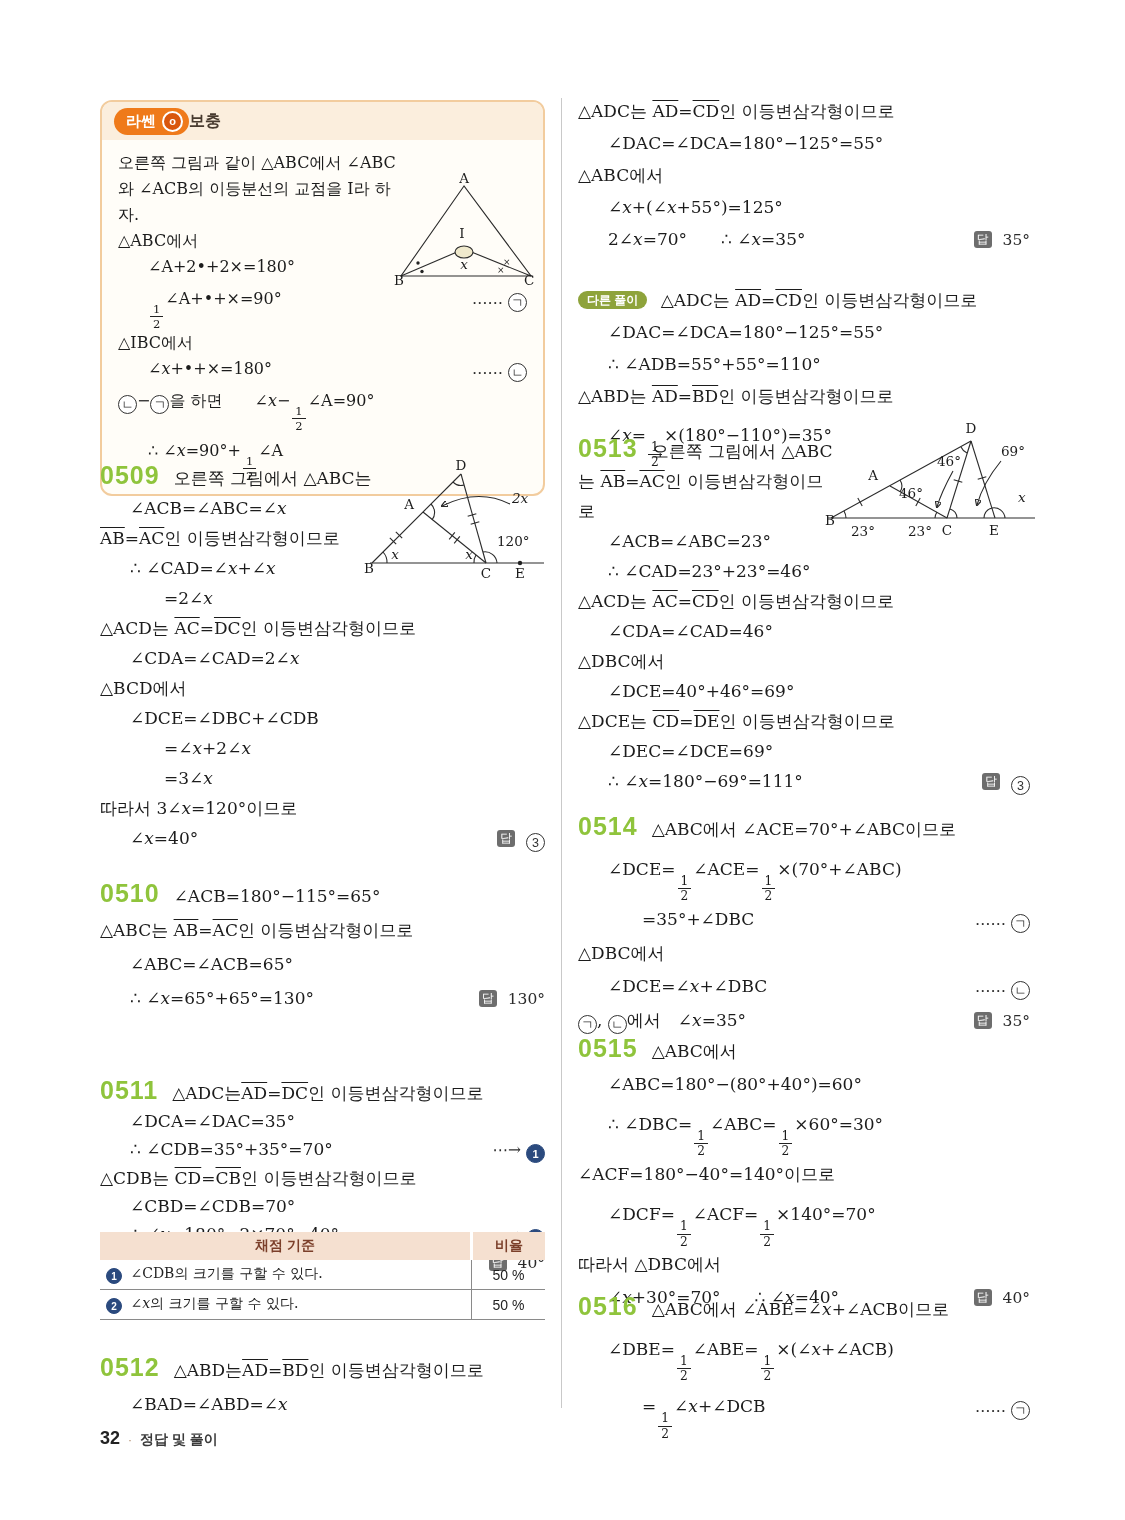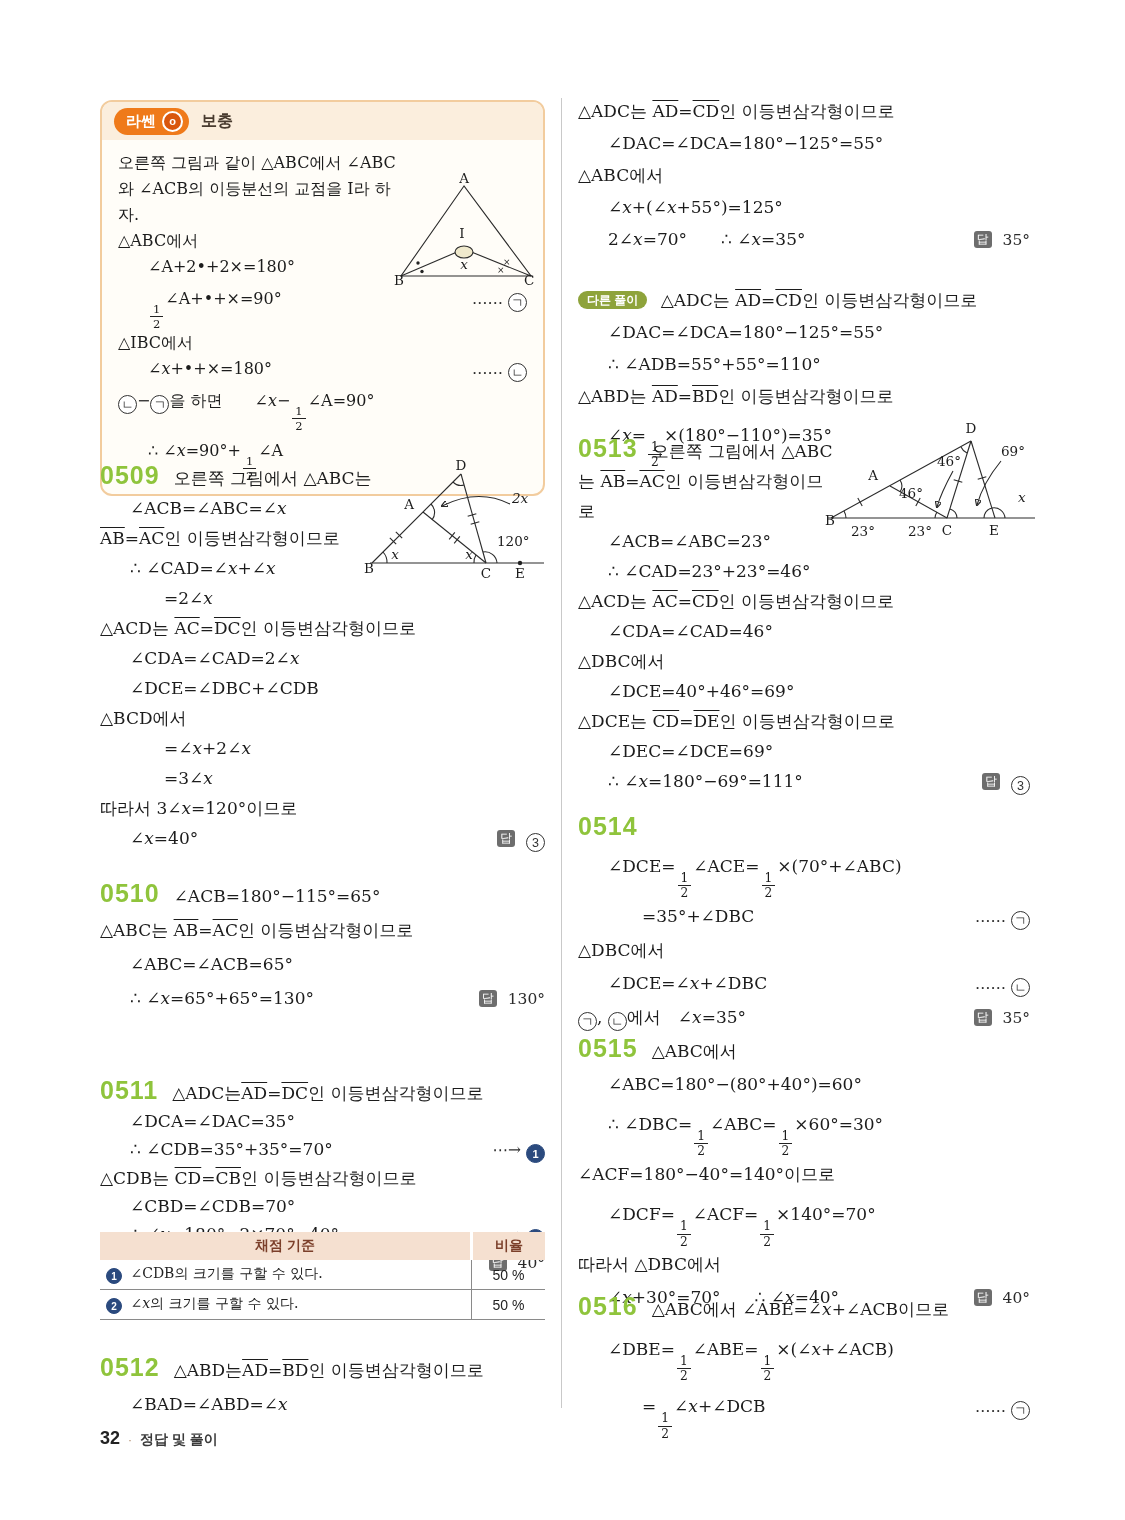--- a/index.html
+++ b/index.html
@@ -30,21 +30,21 @@
   .ans{display:inline-block;background:#6d6d6d;color:#fff;font-family:"Liberation Sans","DejaVu Sans",sans-serif;font-size:12px;line-height:15px;border-radius:3px;padding:1px 3px;margin-right:6px;vertical-align:2px;}
   .alt{display:inline-block;background:#8ea33b;color:#fff;font-family:"Liberation Sans","DejaVu Sans",sans-serif;font-size:12px;font-weight:bold;line-height:16px;border-radius:9px;padding:1px 9px;margin-right:8px;vertical-align:2px;margin-top:35px;}
   .cc{display:inline-block;width:19px;height:19px;border:1.2px solid #333;border-radius:50%;text-align:center;line-height:18px;font-size:12.5px;font-family:"Liberation Sans","DejaVu Sans",sans-serif;vertical-align:-3px;background:#fff;color:#333;box-sizing:border-box;}
   .ccf{background:#2b4a7e;border-color:#2b4a7e;color:#fff;font-size:11px;font-weight:bold;}
 
   
   .supbox{border:2px solid #f2cc9e;border-radius:12px;background:#fffdf8;}
   .suphead{background:#fbeedd;border-radius:10px 10px 0 0;padding:6px 12px 5px;display:flex;align-items:center;}
   .brandpill{display:inline-flex;align-items:center;background:#ef7a1a;border-radius:15px;padding:3px 6px 3px 12px;color:#fff;font-family:"Liberation Sans","DejaVu Sans",sans-serif;font-weight:bold;font-size:15px;}
   .brandcircle{display:inline-block;width:17px;height:17px;margin-left:6px;background:#d9570e;border:2px solid #fff;border-radius:50%;text-align:center;line-height:16px;font-size:11px;color:#fff;}
-  .suptitle{margin-left:12px;font-family:"Liberation Sans","DejaVu Sans",sans-serif;font-weight:bold;font-size:16px;color:#473a2e;}
+  .suptitle{font-family:"Liberation Sans","DejaVu Sans",sans-serif;font-weight:bold;font-size:16px;color:#473a2e;}
   .supbody{position:relative;padding:10px 16px 12px;font-size:16px;--lh:26px;--lhf:38px;}
   .supbody .para{width:300px;}
 
   
   .dia{position:absolute;}
   .dia line,.dia path,.dia ellipse{stroke:#2b2b2b;stroke-width:1.1;fill:none;}
   .dia text{font-size:13.5px;fill:#1c1c1c;font-family:"DejaVu Serif","Liberation Serif",serif;}
   .dia .it{font-style:italic;}
   .dia .sm{font-size:9px;}
   #d1{top:32px;right:2px;}
@@ -213,25 +213,25 @@
         </div>
         <div class="ln i2">
           <span class="lt">=2∠<i>x</i></span>
         </div>
         <div class="ln">
           <span class="lt">△ACD는 <span class="ov">AC</span>=<span class="ov">DC</span>인 이등변삼각형이므로</span>
         </div>
         <div class="ln i1">
           <span class="lt">∠CDA=∠CAD=2∠<i>x</i></span>
         </div>
+        <div class="ln">
+          <span class="lt">△BCD에서</span>
+        </div>
         <div class="ln i1">
           <span class="lt">∠DCE=∠DBC+∠CDB</span>
-        </div>
-        <div class="ln">
-          <span class="lt">△BCD에서</span>
         </div>
         <div class="ln i2">
           <span class="lt">=∠<i>x</i>+2∠<i>x</i></span>
         </div>
         <div class="ln i2">
           <span class="lt">=3∠<i>x</i></span>
         </div>
         <div class="ln">
           <span class="lt">따라서 3∠<i>x</i>=120°이므로</span>
         </div>
@@ -440,20 +440,21 @@
         <div class="ln i1">
           <span class="lt">∴ ∠<i>x</i>=180°−69°=111°</span>
           <span class="rm"><span class="ans">답</span> <span class="cc">3</span></span>
         </div>
       </div>
   </div>
 
   <div class="blk" id="p0514">
     <div class="phead">
       <span class="pnum">0514</span>
+      <span class="ph">△ABC에서 ∠ACE=70°+∠ABC이므로</span>
     </div>
     <div>
         <div class="ln i1 f">
           <span class="lt">∠DCE=<span class="fr">
               <span class="fn">1</span>
               <span class="fd">2</span>
             </span>∠ACE=<span class="fr">
               <span class="fn">1</span>
               <span class="fd">2</span>
             </span>×(70°+∠ABC)</span>

